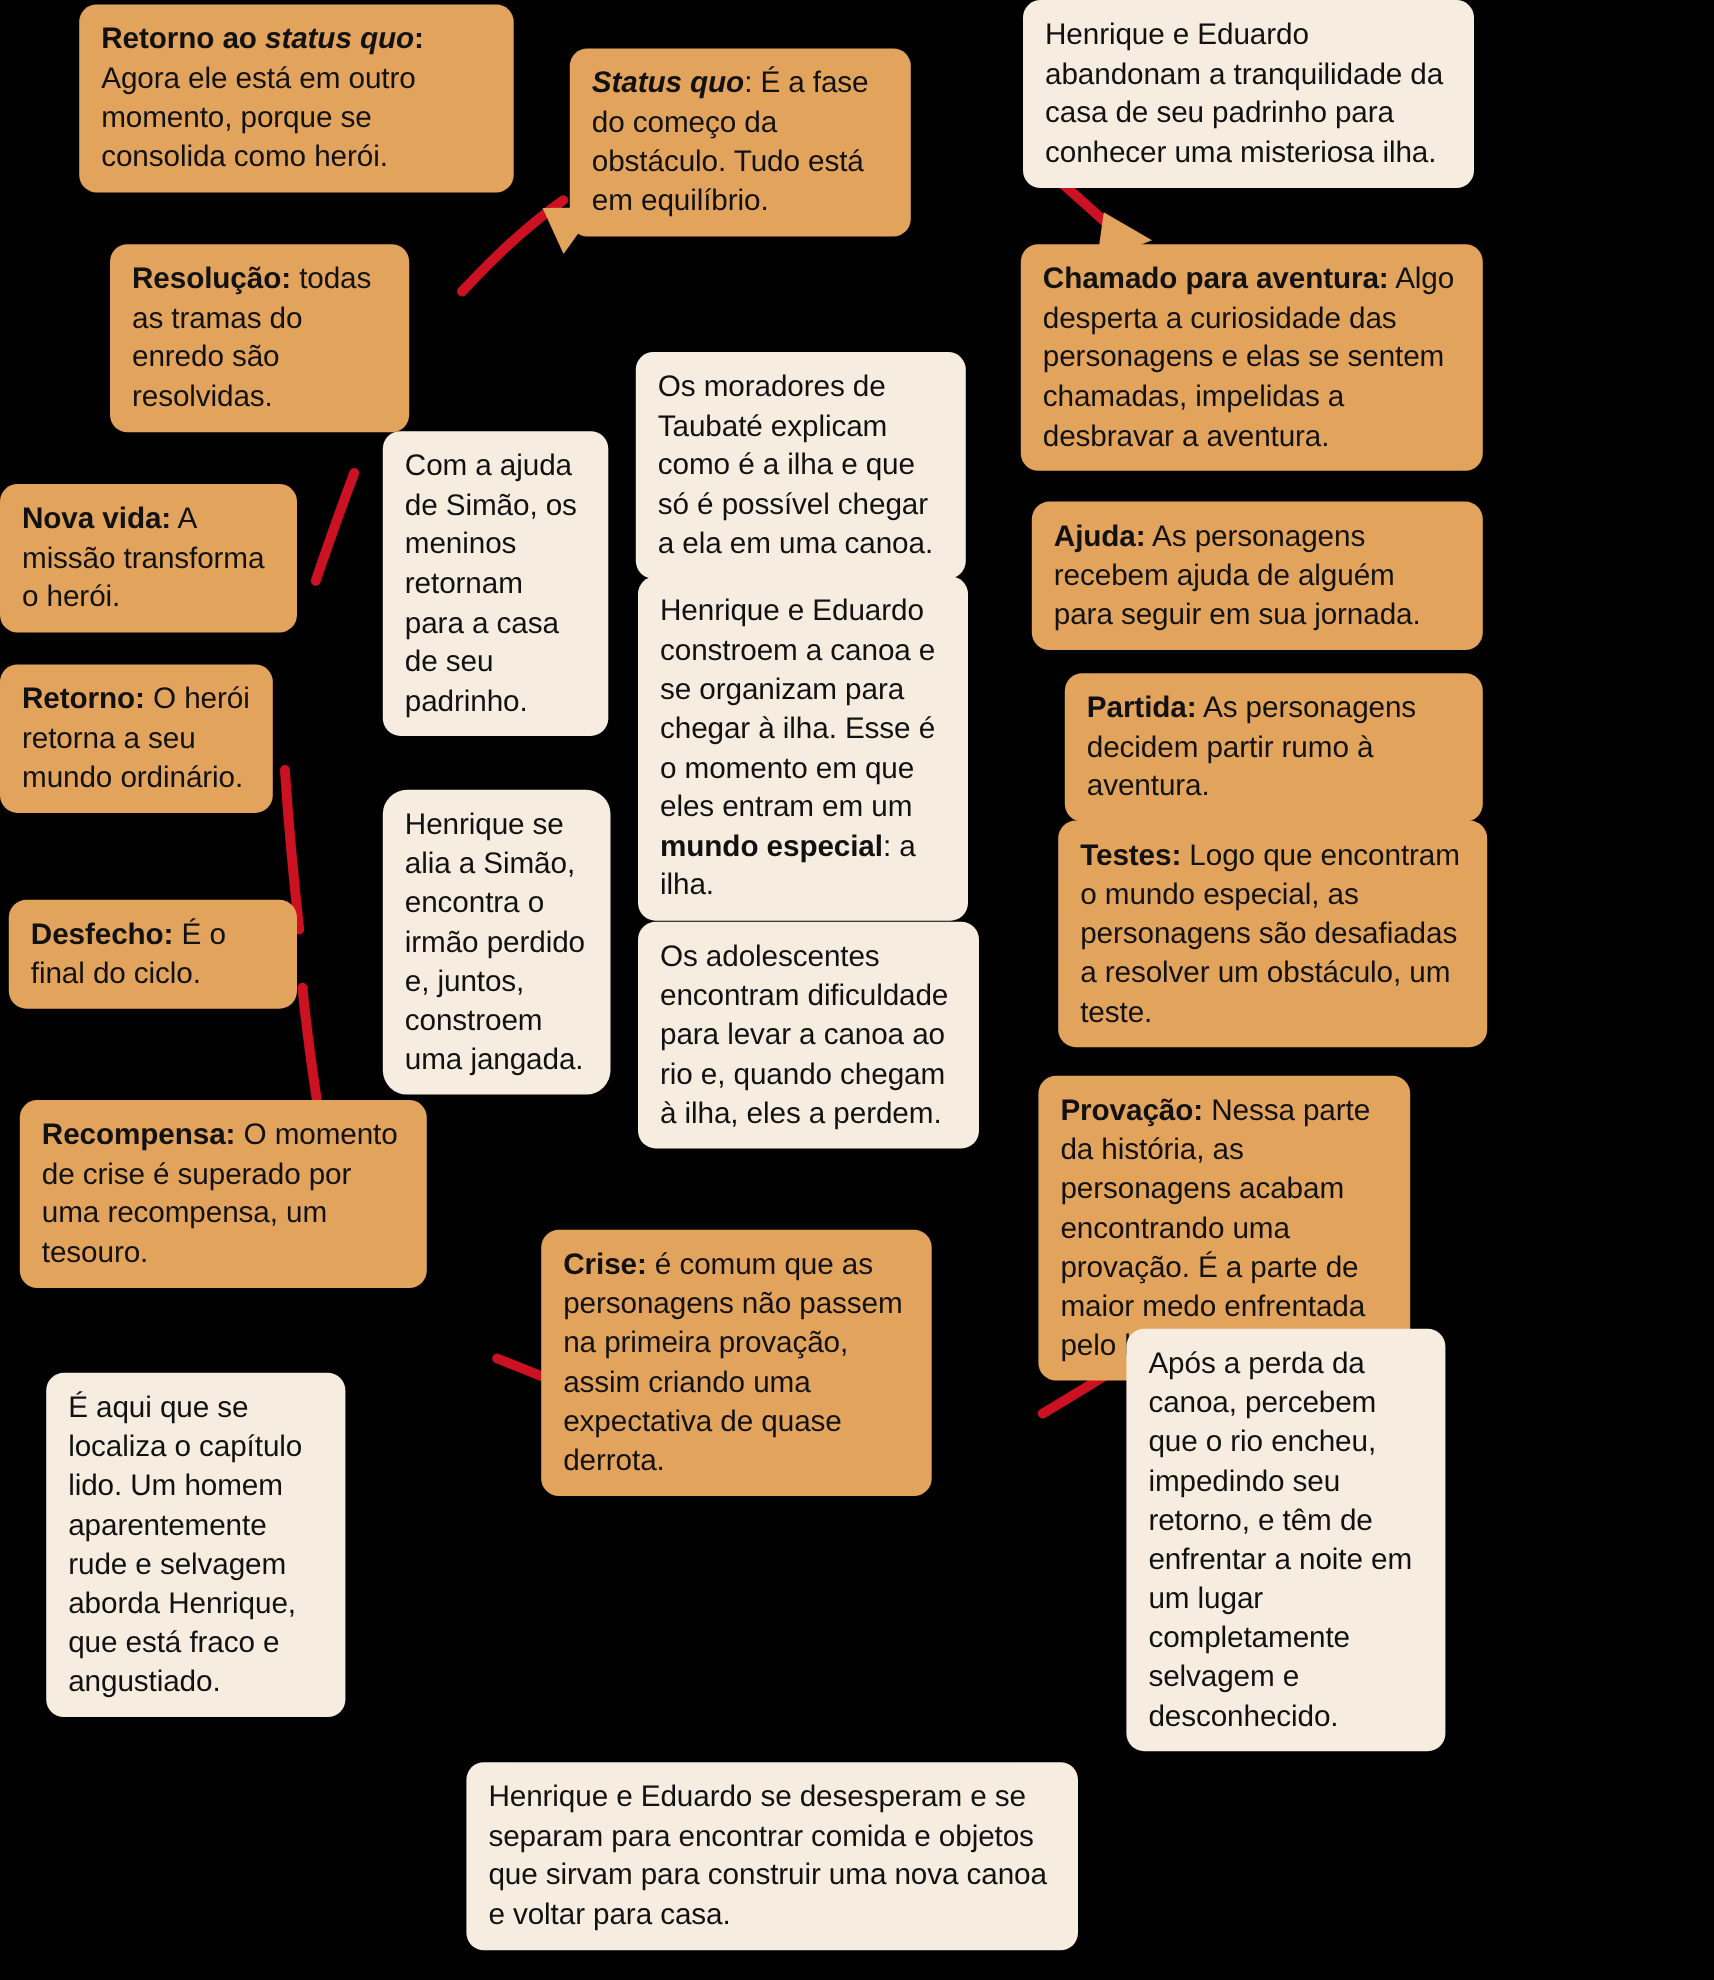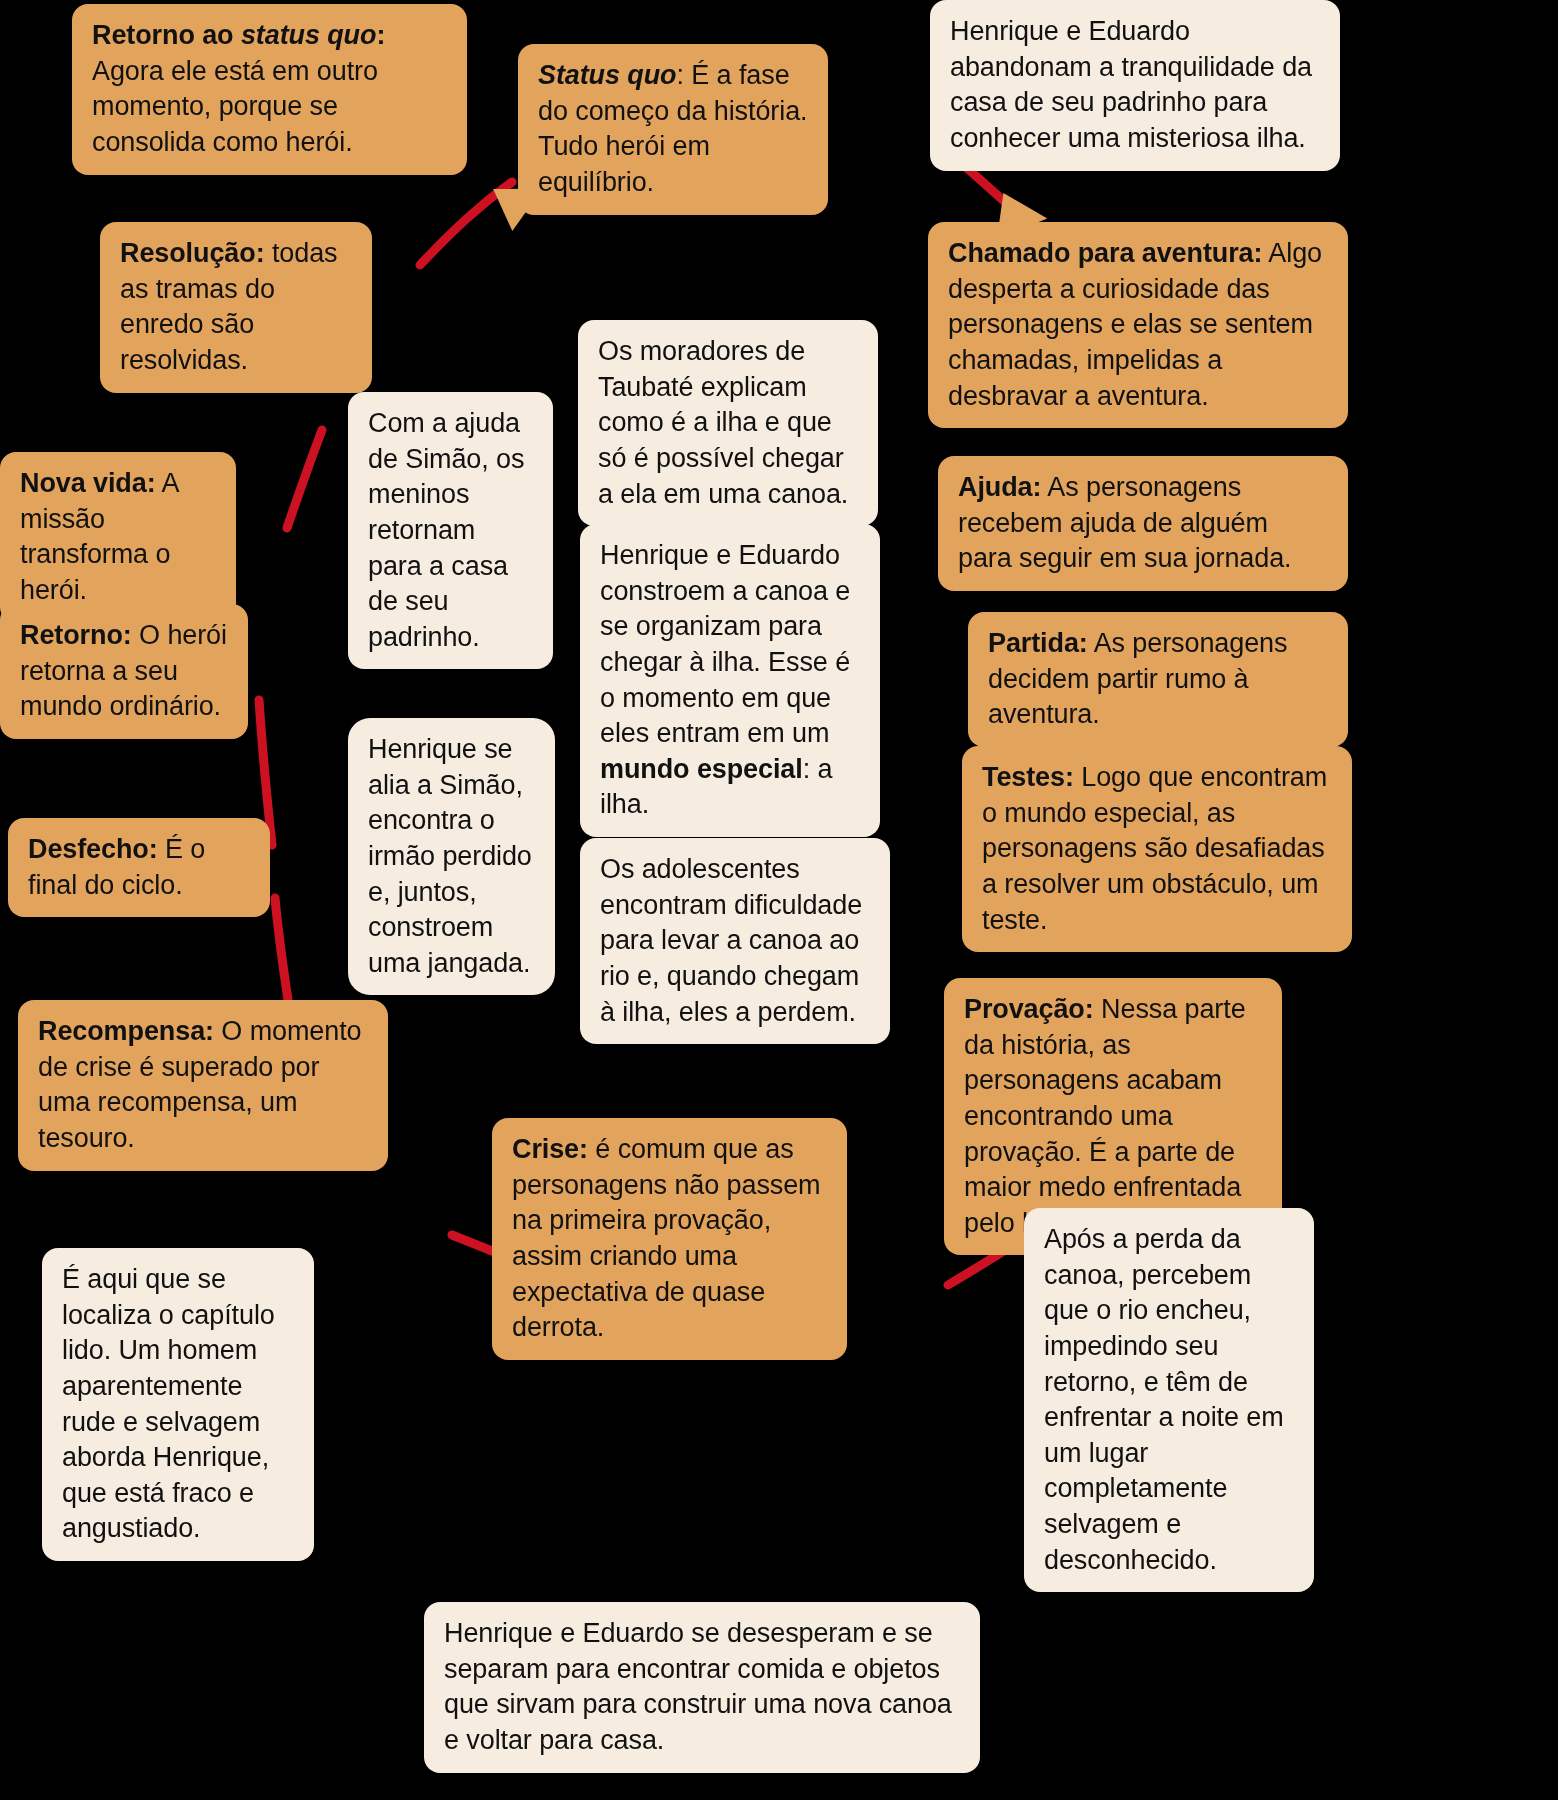--- a/index.html
+++ b/index.html
@@ -79,21 +79,21 @@
       <path d="M498,1258 L542,1275 L500,1302 Z" transform="rotate(-14 518 1280)"></path>
       <path d="M500,180 L546,198 L502,226 Z" transform="rotate(-22 520 202)"></path>
     </g>
   </svg>
 
   <div class="box stage-box" style="left:72px; top:4px; width:395px;">
     <b><span>Retorno ao </span><i>status quo</i><span>:</span></b><span> Agora ele está em outro momento, porque se consolida como herói.</span>
   </div>
 
   <div class="box stage-box" style="left:518px; top:44px; width:310px;">
-    <i>Status quo</i><span>: É a fase do começo da história. Tudo herói em equilíbrio.</span>
+    <i>Status quo</i><span>: É a fase do começo da obstáculo. Tudo está em equilíbrio.</span>
   </div>
 
   <div class="box stage-box" style="left:928px; top:222px; width:420px;">
     <b>Chamado para aventura:</b><span> Algo desperta a curiosidade das personagens e elas se sentem chamadas, impelidas a desbravar a aventura.</span>
   </div>
 
   <div class="box stage-box" style="left:938px; top:456px; width:410px;">
     <b>Ajuda:</b><span> As personagens recebem ajuda de alguém para seguir em sua jornada.</span>
   </div>
 
@@ -118,21 +118,21 @@
   </div>
 
   <div class="box stage-box" style="left:8px; top:818px; width:262px;">
     <b>Desfecho:</b><span> É o final do ciclo.</span>
   </div>
 
   <div class="box stage-box" style="left:0px; top:604px; width:248px;">
     <b>Retorno:</b><span> O herói retorna a seu mundo ordinário.</span>
   </div>
 
-  <div class="box stage-box" style="left:0px; top:440px; width:236px;margin-top:12px;">
+  <div class="box stage-box" style="left:0px; top:440px; width:270px;">
     <b>Nova vida:</b><span> A missão transforma o herói.</span>
   </div>
 
   <div class="box stage-box" style="left:100px; top:222px; width:272px;">
     <b>Resolução:</b><span> todas as tramas do enredo são resolvidas.</span>
   </div>
 
   <div class="box note-box" style="left:930px; top:0px; width:410px;">
     <span>Henrique e Eduardo abandonam a tranquilidade da casa de seu padrinho para conhecer uma misteriosa ilha.</span>
   </div>

